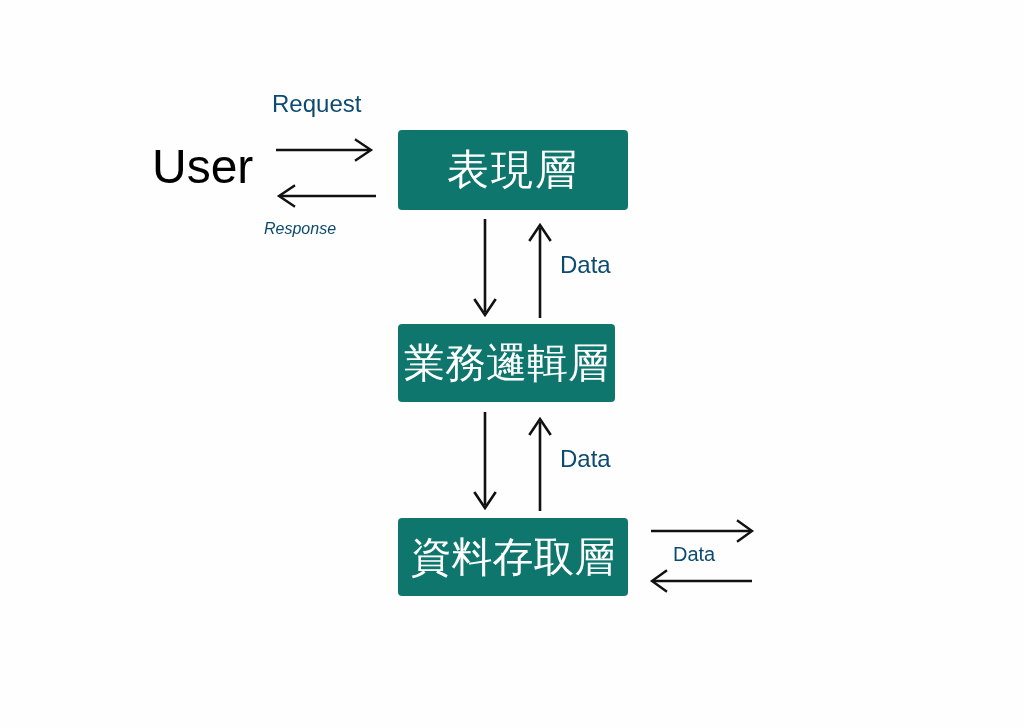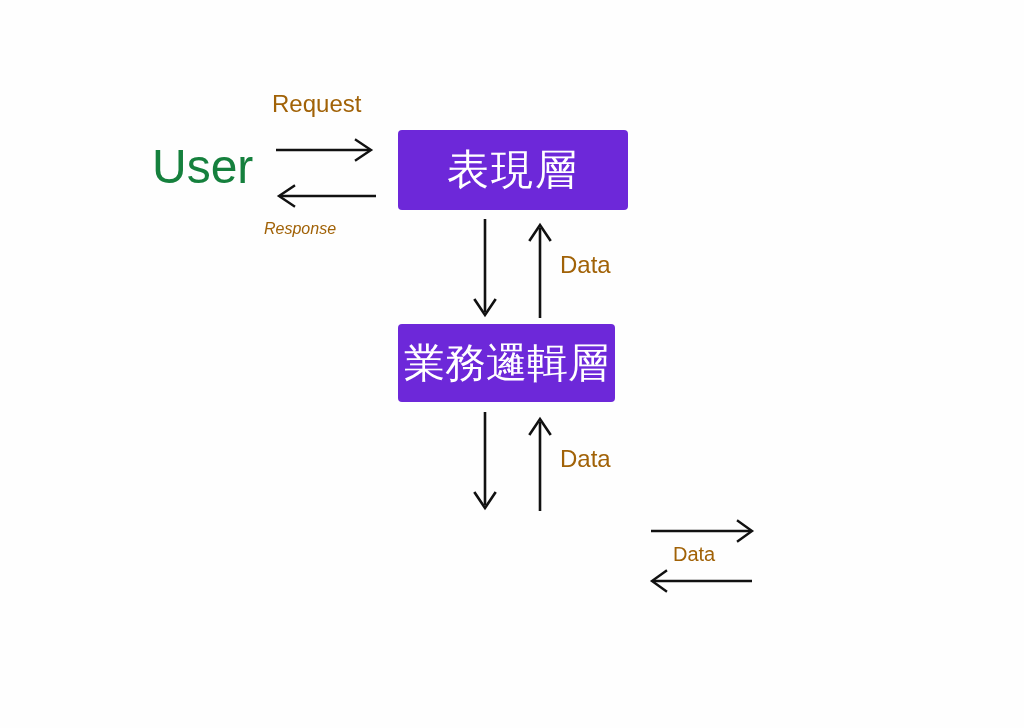--- a/index.html
+++ b/index.html
@@ -17,21 +17,21 @@
   }
   #diagram-root {
     position: relative;
     width: 1024px;
     height: 728px;
   }
 
   
   .layer-box {
     position: absolute;
-    background: #6d28d9;
+    background: #0f766e;
     border-radius: 4px;
     display: flex;
     align-items: center;
     justify-content: center;
   }
   .layer-label {
     color: #ffffff;
     font-family: "DejaVu Sans", "Liberation Sans", sans-serif;
     font-weight: 400;
     letter-spacing: 0.5px;
@@ -44,41 +44,41 @@
 
   #box-business { left: 398px; top: 324px; width: 217px; height: 78px; }
   #box-business .layer-label { font-size: 41px; letter-spacing: 0px; }
 
   #box-data-access { left: 398px; top: 518px; width: 230px; height: 78px; }
   #box-data-access .layer-label { font-size: 41px; letter-spacing: 0px; }
 
   
   .actor-label {
     position: absolute;
-    color: #15803d;
+    color: #000000;
     font-family: "Liberation Sans", "DejaVu Sans", sans-serif;
     font-weight: 400;
     white-space: nowrap;
     line-height: 1;
   }
   #actor-user {
     left: 152px;
     top: 143px;
     font-size: 48px;
   }
   #actor-database {
     left: 778px;
     top: 532px;
     font-size: 44px;
   }
 
   
   .edge-label {
     position: absolute;
-    color: #a16207;
+    color: #0c4a6e;
     font-family: "Liberation Sans", "DejaVu Sans", sans-serif;
     font-weight: 400;
     white-space: nowrap;
     line-height: 1;
   }
   #label-request  { left: 272px; top: 92px;  font-size: 24px; }
   #label-response { left: 264px; top: 221px; font-size: 16px; font-style: italic; }
   #label-data-pb  { left: 560px; top: 253px; font-size: 24px; }
   #label-data-bd  { left: 560px; top: 447px; font-size: 24px; }
   #label-data-db  { left: 673px; top: 544px; font-size: 20px; }
@@ -156,20 +156,23 @@
 
 
   <div class="layer-box" id="box-presentation">
     <span class="layer-label">表現層</span>
   </div>
 
   <div class="layer-box" id="box-business">
     <span class="layer-label">業務邏輯層</span>
   </div>
 
+  <div class="layer-box" id="box-data-access">
+    <span class="layer-label">資料存取層</span>
+  </div>
 
   <div class="edge-label" id="label-request">Request</div>
 
   <div class="edge-label" id="label-response">Response</div>
 
   <div class="edge-label" id="label-data-pb">Data</div>
 
   <div class="edge-label" id="label-data-bd">Data</div>
 
   <div class="edge-label" id="label-data-db">Data</div>

